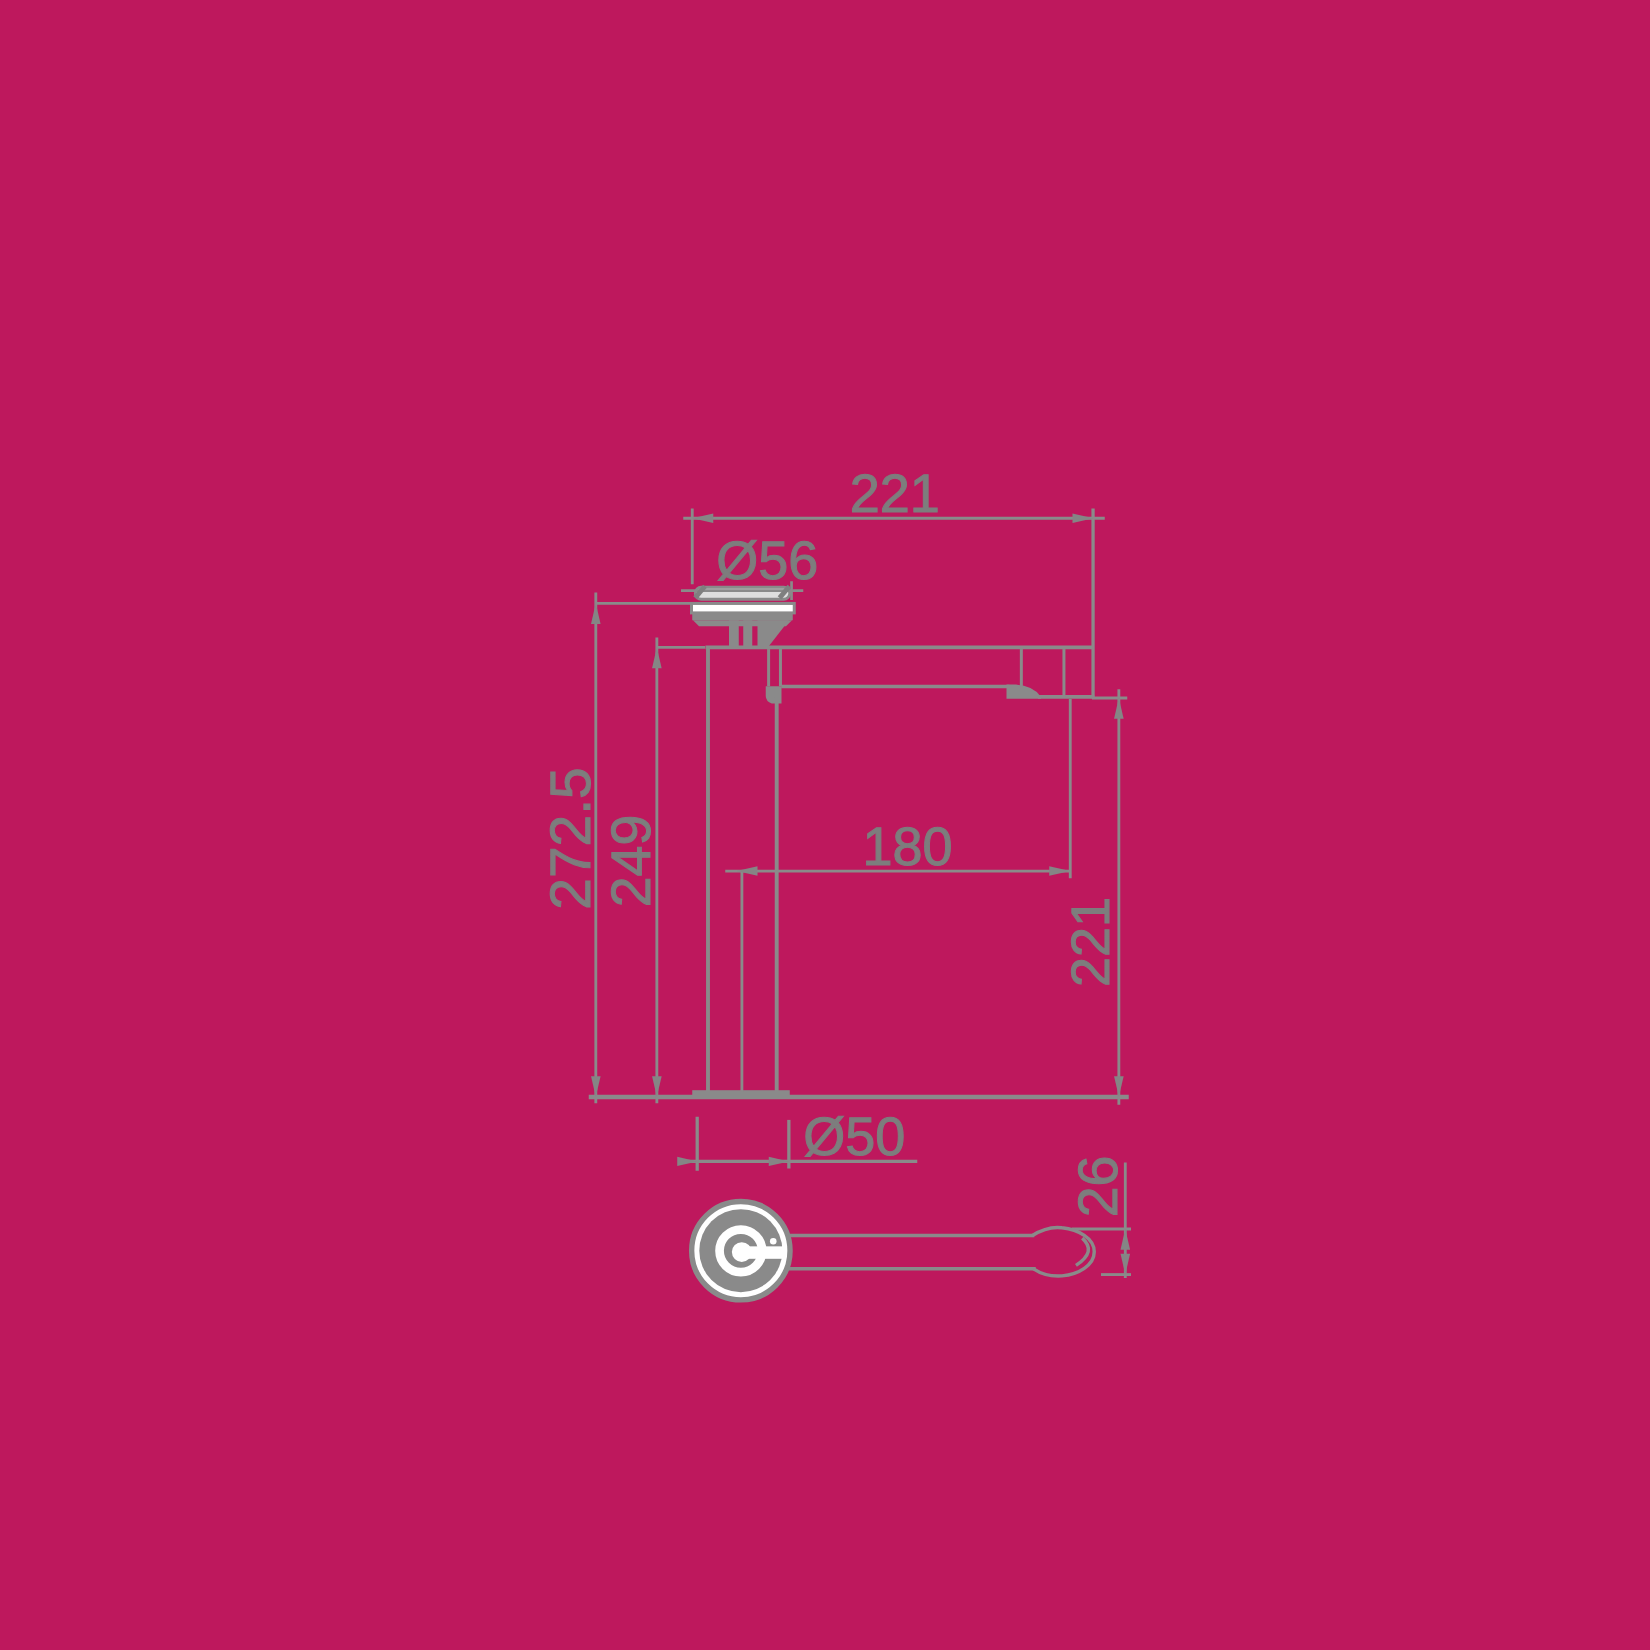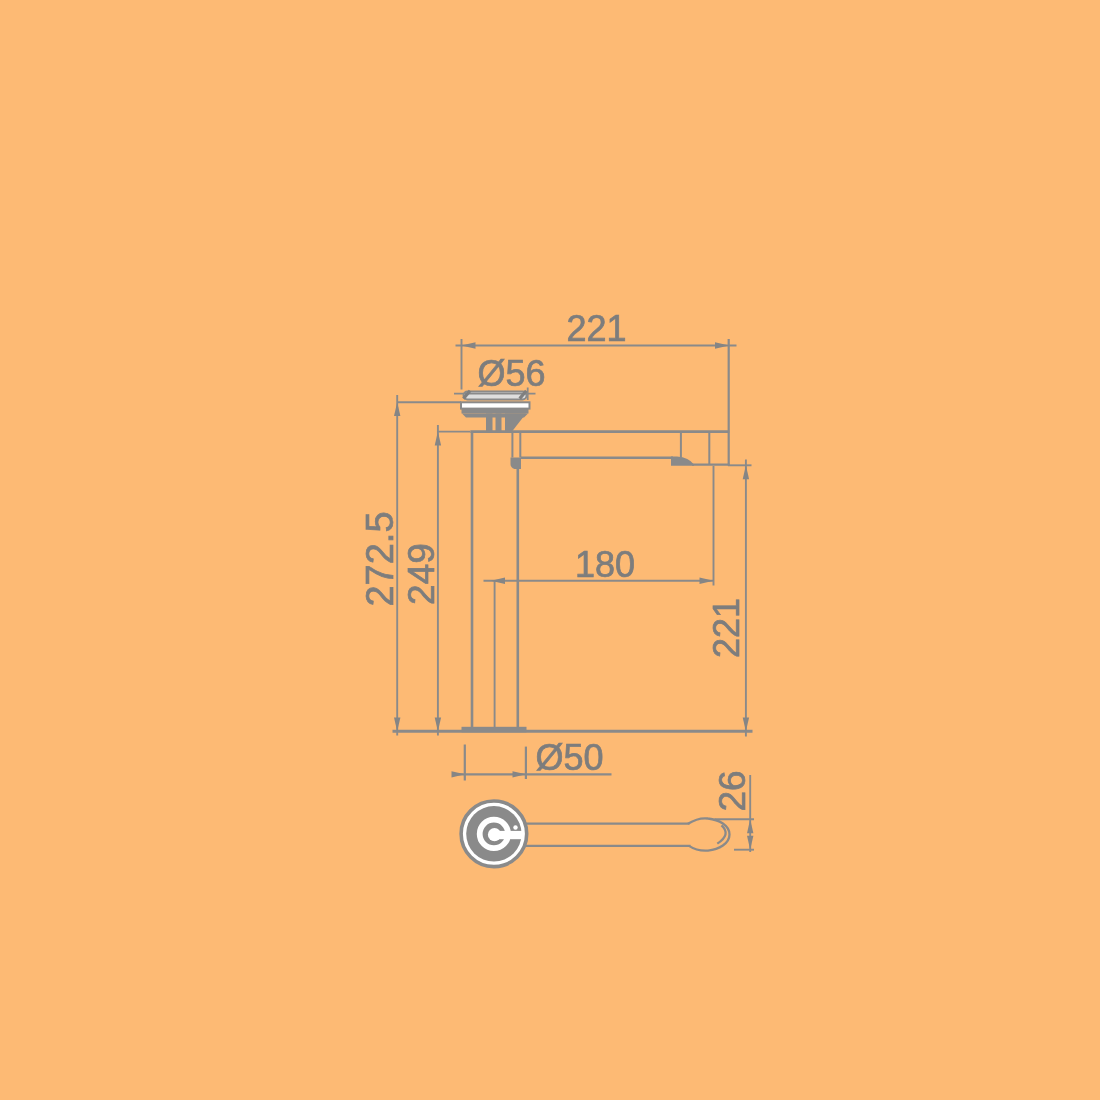--- a/index.html
+++ b/index.html
@@ -1,16 +1,16 @@
 <!DOCTYPE html>
 <html><head>
 <meta charset="utf-8">
 <style>
   html,body{margin:0;padding:0;background:#ffffff;}
-  .page{width:1100px;height:1100px;position:relative;background:#fdba74;overflow:hidden;}
+  .page{width:1100px;height:1100px;position:relative;background:#be185d;overflow:hidden;}
   svg{position:absolute;left:0;top:0;}
   text{font-family:"Liberation Sans", sans-serif;fill:#7d7d7d;stroke:#7d7d7d;stroke-width:0.7px;}
 </style>
 </head>
 <body>
 <div class="page">
 <svg width="1100" height="1100" viewBox="0 0 1100 1100" style="filter:blur(0.5px)">
 <g stroke-linecap="butt" fill="none">
 
 <rect x="463.5" y="391.5" width="63" height="8" rx="4" fill="#dedede" stroke="#8a8a8a" stroke-width="1.9"></rect>

